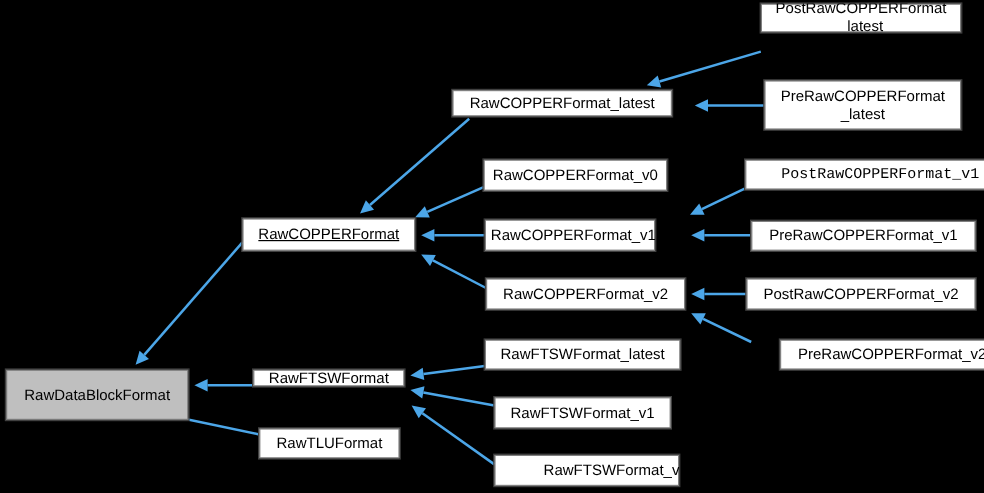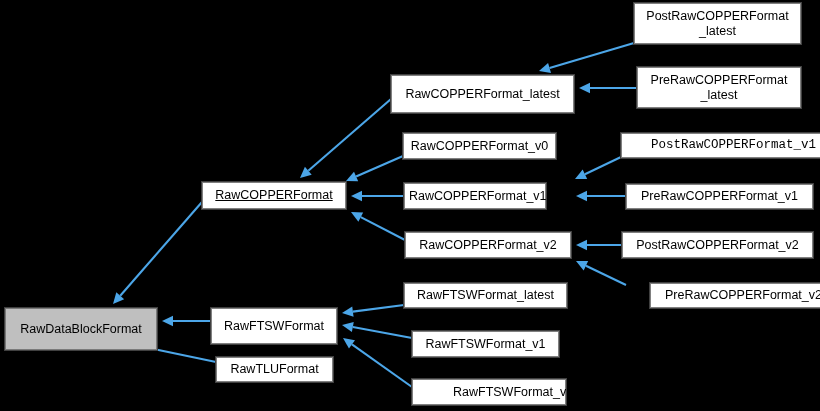--- a/index.html
+++ b/index.html
@@ -116,30 +116,30 @@
         <line x1="412" y1="338" x2="352.8150760968414" y2="327.00851413227053" stroke="#4ca6e8" stroke-width="2.1"></line>
         <polygon points="342,325 353.7645555048238,321.8959327046728 351.86559668885894,332.12109555986825" fill="#4ca6e8"></polygon>
       </g>
       <g>
         <line x1="412" y1="387" x2="351.96859922901507" y2="344.36900524959043" stroke="#4ca6e8" stroke-width="2.1"></line>
         <polygon points="343,338 354.97940171063965,340.1293037958742 348.9577967473905,348.60870670330667" fill="#4ca6e8"></polygon>
       </g>
     </svg>
 <div class="node root" style="left: 5px; top: 308px; width: 152px; height: 42px;"><span class="node-label">RawDataBlockFormat</span></div>
     <div class="node" style="left: 202px; top: 182px; width: 144px; height: 27px; text-decoration: underline;"><span class="node-label">RawCOPPERFormat</span></div>
-    <div class="node" style="left: 211px; top: 308px; width: 126px; height: 36px; justify-content: center;"><span class="node-label">RawFTSWFormat</span></div>
+    <div class="node" style="left: 211px; top: 308px; width: 126px; height: 14px; justify-content: center;"><span class="node-label">RawFTSWFormat</span></div>
     <div class="node" style="left: 216px; top: 357px; width: 117px; height: 25px;"><span class="node-label">RawTLUFormat</span></div>
-    <div class="node" style="left: 391px; top: 75px; width: 183px; height: 38px;"><span class="node-label">RawCOPPERFormat_latest</span></div>
+    <div class="node" style="left: 377px; top: 75px; width: 183px; height: 22px;"><span class="node-label">RawCOPPERFormat_latest</span></div>
     <div class="node" style="left: 403px; top: 133px; width: 153px; height: 26px;"><span class="node-label">RawCOPPERFormat_v0</span></div>
     <div class="node" style="left: 404px; top: 183px; width: 142px; height: 26px;"><span class="node-label">RawCOPPERFormat_v1</span></div>
     <div class="node" style="left: 405px; top: 232px; width: 166px; height: 26px;"><span class="node-label">RawCOPPERFormat_v2</span></div>
     <div class="node" style="left: 404px; top: 283px; width: 163px; height: 25px;"><span class="node-label">RawFTSWFormat_latest</span></div>
     <div class="node" style="left: 412px; top: 331px; width: 147px; height: 26px; text-align: center;"><span class="node-label">RawFTSWFormat_v1</span></div>
     <div class="node" style="left: 412px; top: 379px; width: 154px; height: 26px; padding-left: 36px;"><span class="node-label">RawFTSWFormat_v2</span></div>
-    <div class="node" style="left: 634px; top: 3px; width: 167px; height: 41px;"><span class="node-label">PostRawCOPPERFormat
+    <div class="node" style="left: 634px; top: 3px; width: 167px; height: 24px;"><span class="node-label">PostRawCOPPERFormat
 _latest</span></div>
     <div class="node" style="left: 637px; top: 67px; width: 164px; height: 41px;"><span class="node-label">PreRawCOPPERFormat
 _latest</span></div>
     <div class="node" style="left: 621px; top: 133px; width: 225px; height: 25px; font-family: Liberation Mono, monospace;"><span class="node-label">PostRawCOPPERFormat_v1</span></div>
     <div class="node" style="left: 626px; top: 184px; width: 187px; height: 25px;"><span class="node-label">PreRawCOPPERFormat_v1</span></div>
     <div class="node" style="left: 622px; top: 232px; width: 191px; height: 26px;"><span class="node-label">PostRawCOPPERFormat_v2</span></div>
     <div class="node" style="left: 626px; top: 283px; width: 187px; height: 25px; margin-left: 24px;"><span class="node-label">PreRawCOPPERFormat_v2</span></div>
   </div>
 
 </body></html>

